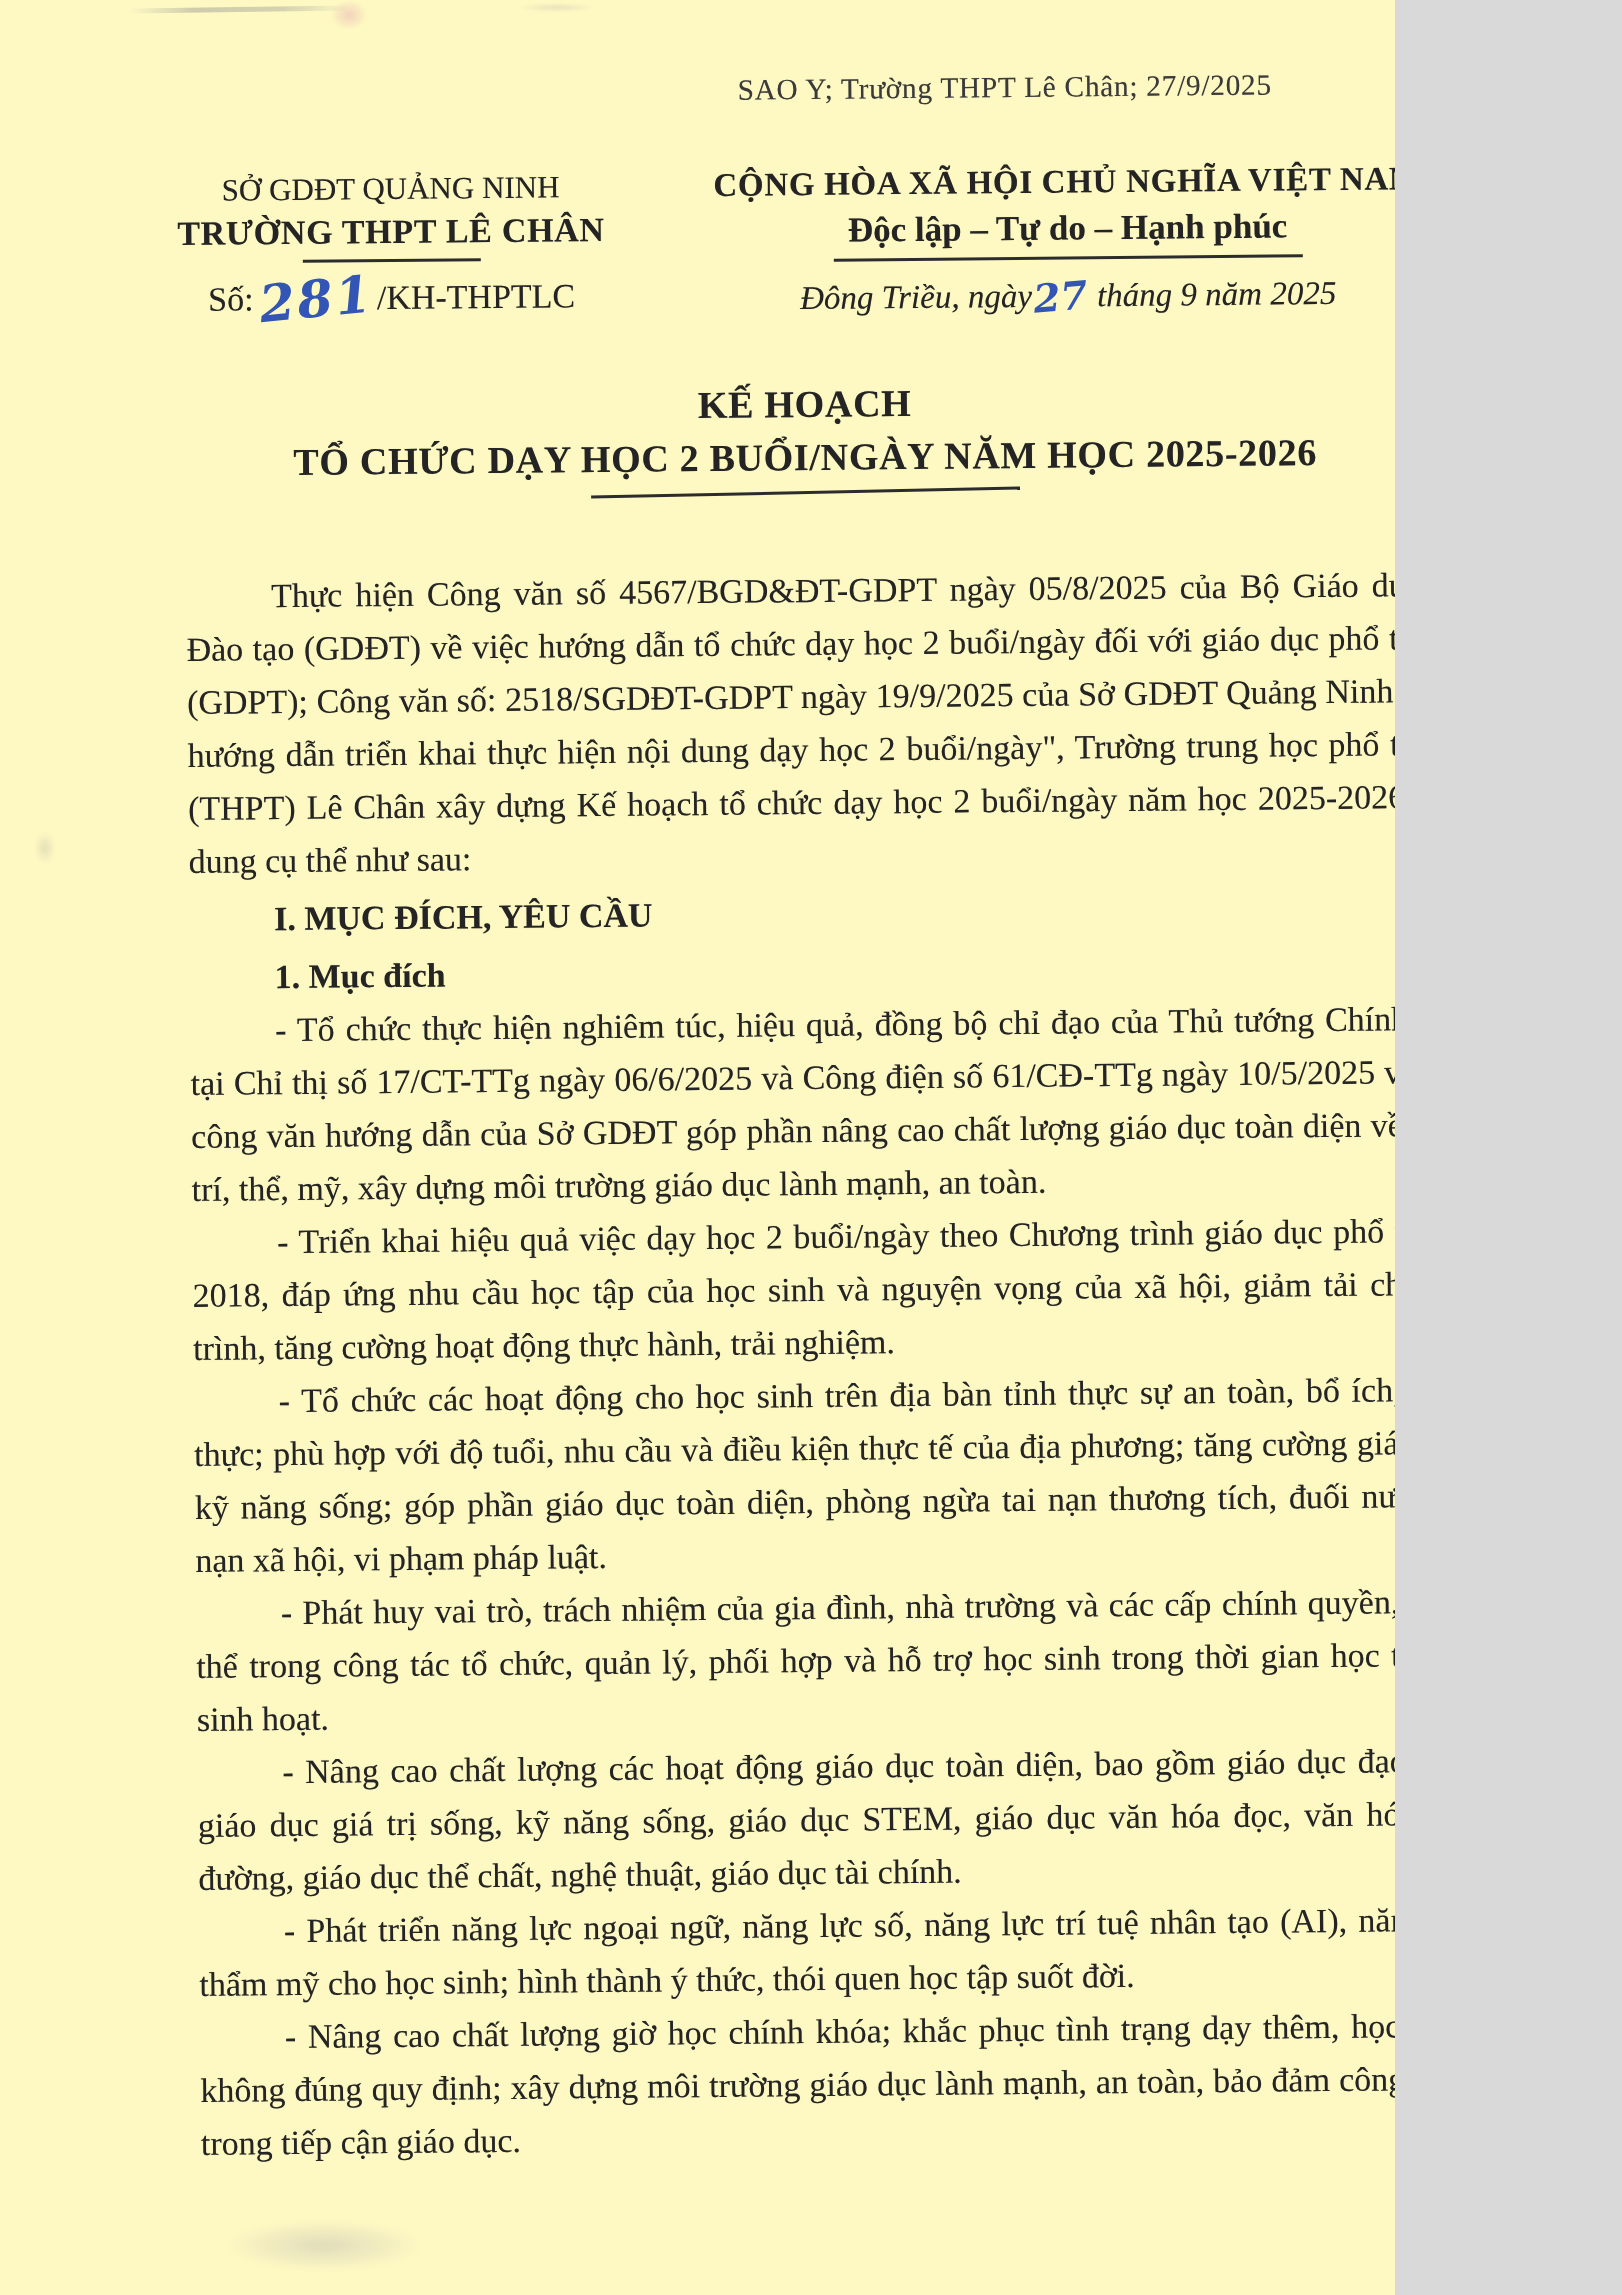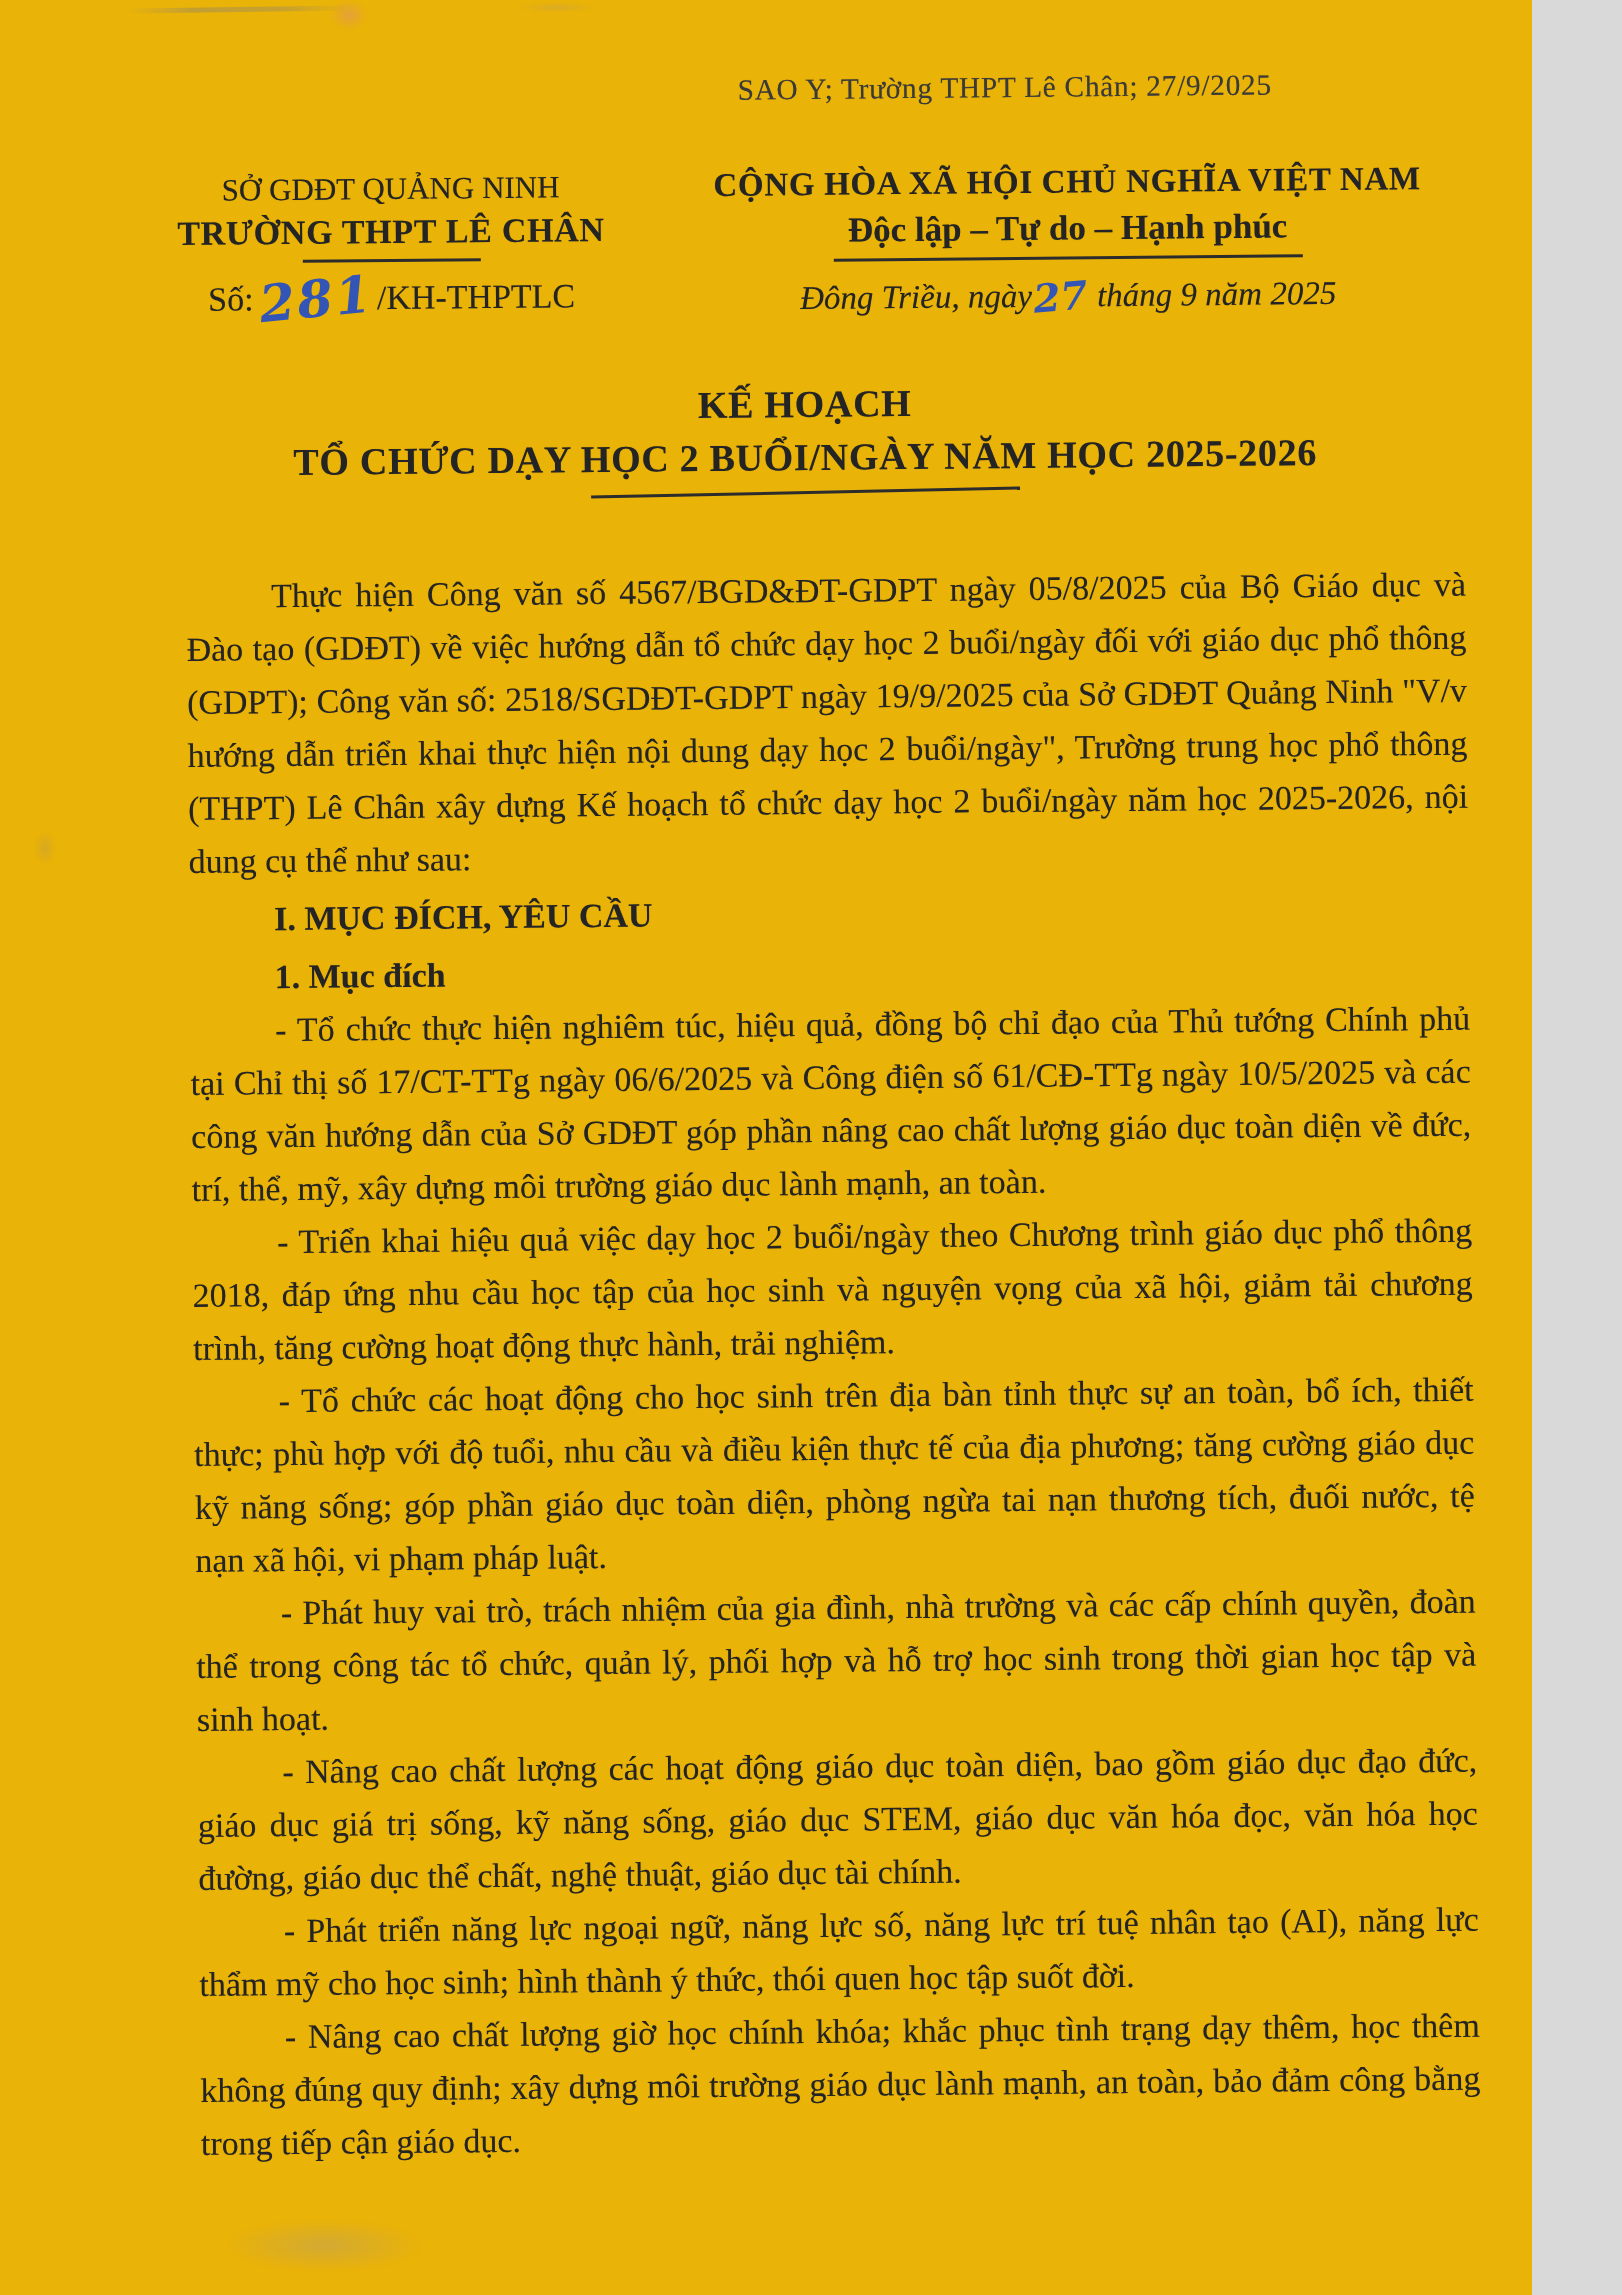--- a/index.html
+++ b/index.html
@@ -1,19 +1,19 @@
 <!DOCTYPE html>
 <html style="font-size:10.5px"><head>
 <meta charset="utf-8">
 <style>
   html,body{margin:0;padding:0;background:#d9d9d9;}
   .page{
     position:relative;
-    width:1532px;height:2295px;
-    background:#eab308;
+    width:1395px;height:2295px;
+    background:#fef9c3;
     overflow:hidden;
     font-family:"Liberation Serif","DejaVu Serif",serif;
     color:#242424;
   }
   .skew{
     position:absolute;left:0;top:0;width:1623px;height:2295px;
     transform:rotate(-0.55deg);
     transform-origin:811px 1112px;
   }
   .txt{ text-shadow:0 0 0.7px rgba(40,40,40,.38); }

